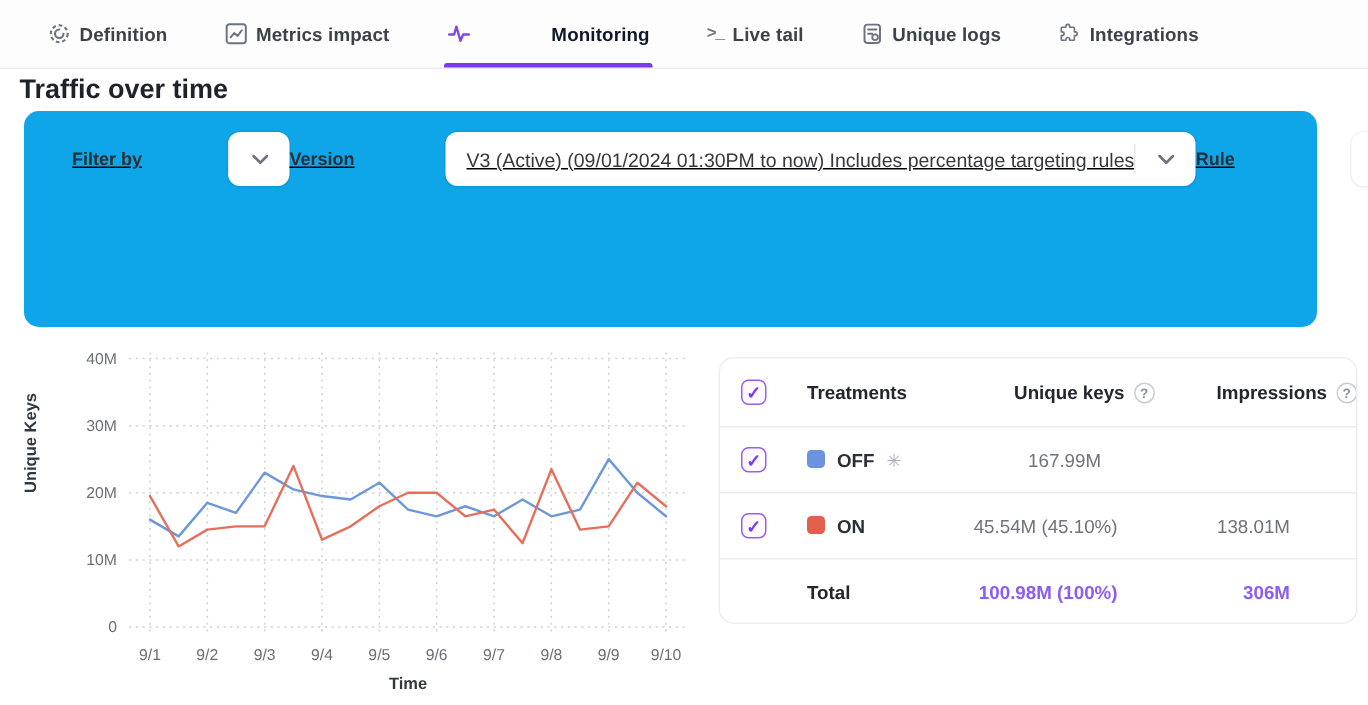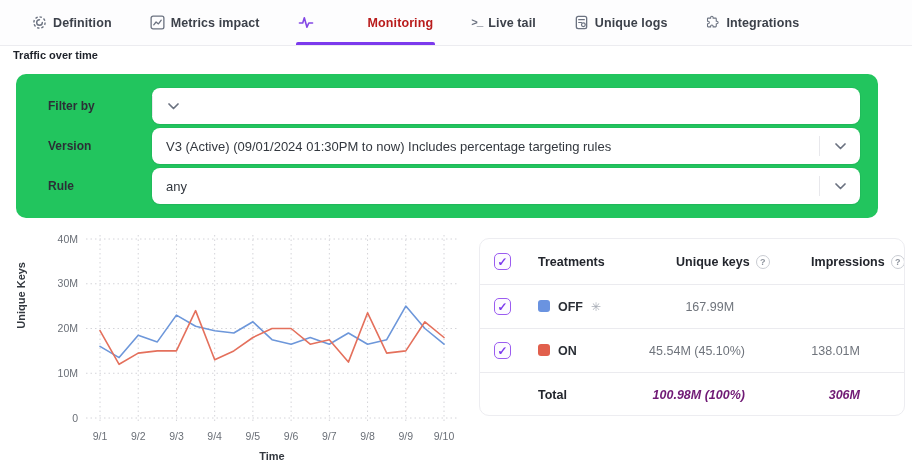--- a/index.html
+++ b/index.html
@@ -6,35 +6,35 @@
   html,body { width:912px; height:470px; background:#ffffff; overflow:hidden;
     font-family:"Liberation Sans", sans-serif; }
 
   
   .nav { position:absolute; left:0; top:0; width:912px; height:46px;
     background:#fdfdfe; border-bottom:1px solid #ececf0; display:flex;
     align-items:stretch; padding-left:30px; }
   .tab { display:flex; align-items:center; gap:6px; padding:0 2px; margin-right:34px;
     cursor:pointer; position:relative; }
   .tab .lbl { font-size:12.5px; font-weight:700; color:#3c414a; letter-spacing:.1px; }
-  .tab.active .lbl { color:#b91c1c;padding-left:48px; }
+  .tab.active .lbl { color:#0f172a;padding-left:48px; }
   .tab.active::after { content:""; position:absolute; left:0; right:0; bottom:0;
     height:3px; background:#7c3aed; border-radius:2px 2px 0 0; }
   .tab svg { display:block; }
   .term-glyph { font-family:"Liberation Mono", monospace; font-size:11px; font-weight:700;
     color:#6b7280; letter-spacing:-1px; }
 
   
-  .page-title { position:absolute; left:13px; top:49px; font-size:11px; font-weight:700;
+  .page-title { position:absolute; left:13px; top:49px; font-size:18px; font-weight:700;
     color:#1e222a; }
 
   
   .panel { position:absolute; left:16px; top:74px; width:862px; height:144px;
-    background:#22c55e; border-radius:10px; padding:14px 18px 14px 32px;
-    display:flex; flex-direction:column; justify-content:space-between; }
+    background:#0ea5e9; border-radius:10px; padding:14px 18px 14px 32px;
+    display:flex; flex-direction:row; justify-content:space-between;text-decoration:underline; }
   .frow { display:flex; align-items:center; height:36px; }
   .frow .flabel { width:104px; font-size:12px; font-weight:700; color:#2b2f36; }
   .select { flex:1; height:36px; background:#ffffff; border-radius:8px;
     box-shadow:0 0 0 1px rgba(20,20,40,.04), 0 1px 2px rgba(20,20,40,.04);
     display:flex; align-items:center; cursor:pointer; }
   .select .val { flex:1; padding-left:14px; font-size:13px; color:#33383f;
     white-space:nowrap; overflow:hidden; }
   .select .sep { width:1px; height:20px; background:#e8e8ec; }
   .select .chev { width:40px; display:flex; align-items:center; justify-content:center; }
 
@@ -63,21 +63,21 @@
   .qicon { width:14px; height:14px; border:1px solid #c9ccd2; border-radius:50%;
     color:#8d939c; font-size:9px; font-weight:700; display:inline-flex;
     align-items:center; justify-content:center; cursor:pointer; }
   .tname { display:flex; align-items:flex-start; gap:8px; font-size:12.5px; font-weight:700;
     color:#2b2f36; }
   .swatch { width:12px; height:12px; border-radius:3px; }
   .sun { color:#a9aeb7; font-size:12px; font-weight:400; }
   .gval { font-size:12.5px; color:#6f747c; text-align:right; }
   .gval.uk { padding-right:12px; }
   .gval.imp { padding-right:32px; }
-  .trow.total .gval, .trow.total .tname { font-weight:700; color:#701a75;font-style:italic; }
+  .trow.total .gval, .trow.total .tname { font-weight:700; color:#8b5cf6; }
   .trow.total .flabel-total { font-size:12.5px; font-weight:700; color:#23262d; }
 </style>
 </head>
 <body>
 
 <div class="nav">
   <div class="tab">
     <span>
       <svg width="15" height="15" viewBox="0 0 16 16">
           <circle cx="8" cy="8" r="6" fill="none" stroke="#6b7280" stroke-width="1.5" stroke-dasharray="2.6 2"></circle>

